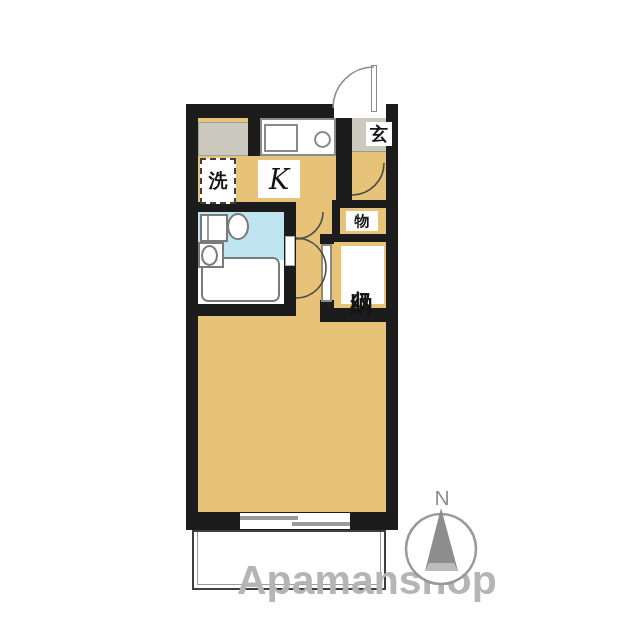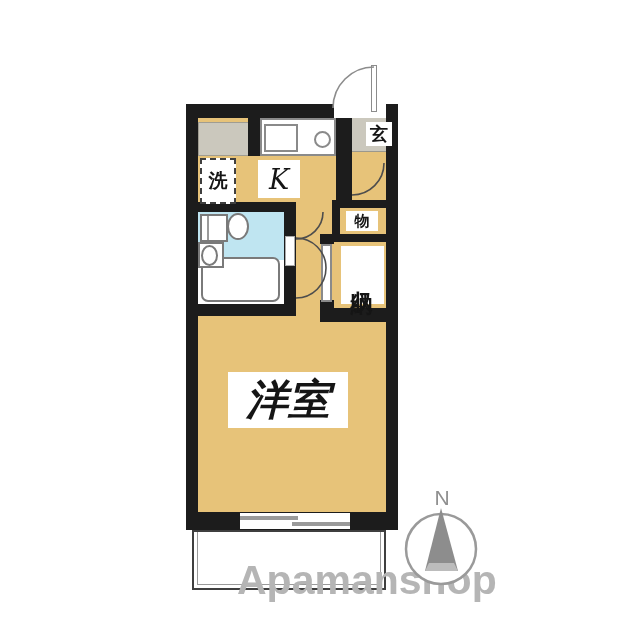--- a/index.html
+++ b/index.html
@@ -92,23 +92,20 @@
   </div>
 
   <div class="labelbox jp-serif" style="left:346px;top:211px;width:32px;height:20px;font-size:15px;">
     <span>物</span>
   </div>
 
   <div class="labelbox jp-serif" style="left:341px;top:246px;width:43px;height:58px;font-size:22px;">
     <span style="writing-mode:vertical-rl;letter-spacing:2px;">収納</span>
   </div>
 
-  <div class="labelbox jp-serif" style="left:228px;top:372px;width:120px;height:56px;font-size:42px;font-style:italic;">
-    <span>洋室</span>
-  </div>
 
   <div class="abs" style="left:192px;top:530px;width:194px;height:60px;background:#fff;border:2px solid #3f3f3f;box-sizing:border-box;">
     <div class="abs" style="left:3px;right:3px;top:0;bottom:3px;border:1.5px solid #9a9a9a;border-top:none;"></div>
   </div>
 
   <div class="abs" style="left:237px;top:557px;font-size:41px;color:var(--watermark-gray);letter-spacing:0px;font-weight:bold;">Apamanshop</div>
 
   <div class="abs" style="left:430px;top:486px;width:24px;text-align:center;font-size:21px;color:#8f8f8f;">N</div>
   <svg width="640" height="640" style="pointer-events:none;">
     <circle cx="441" cy="549" r="35" fill="#ffffff" stroke="#9a9a9a" stroke-width="2.5"></circle>

